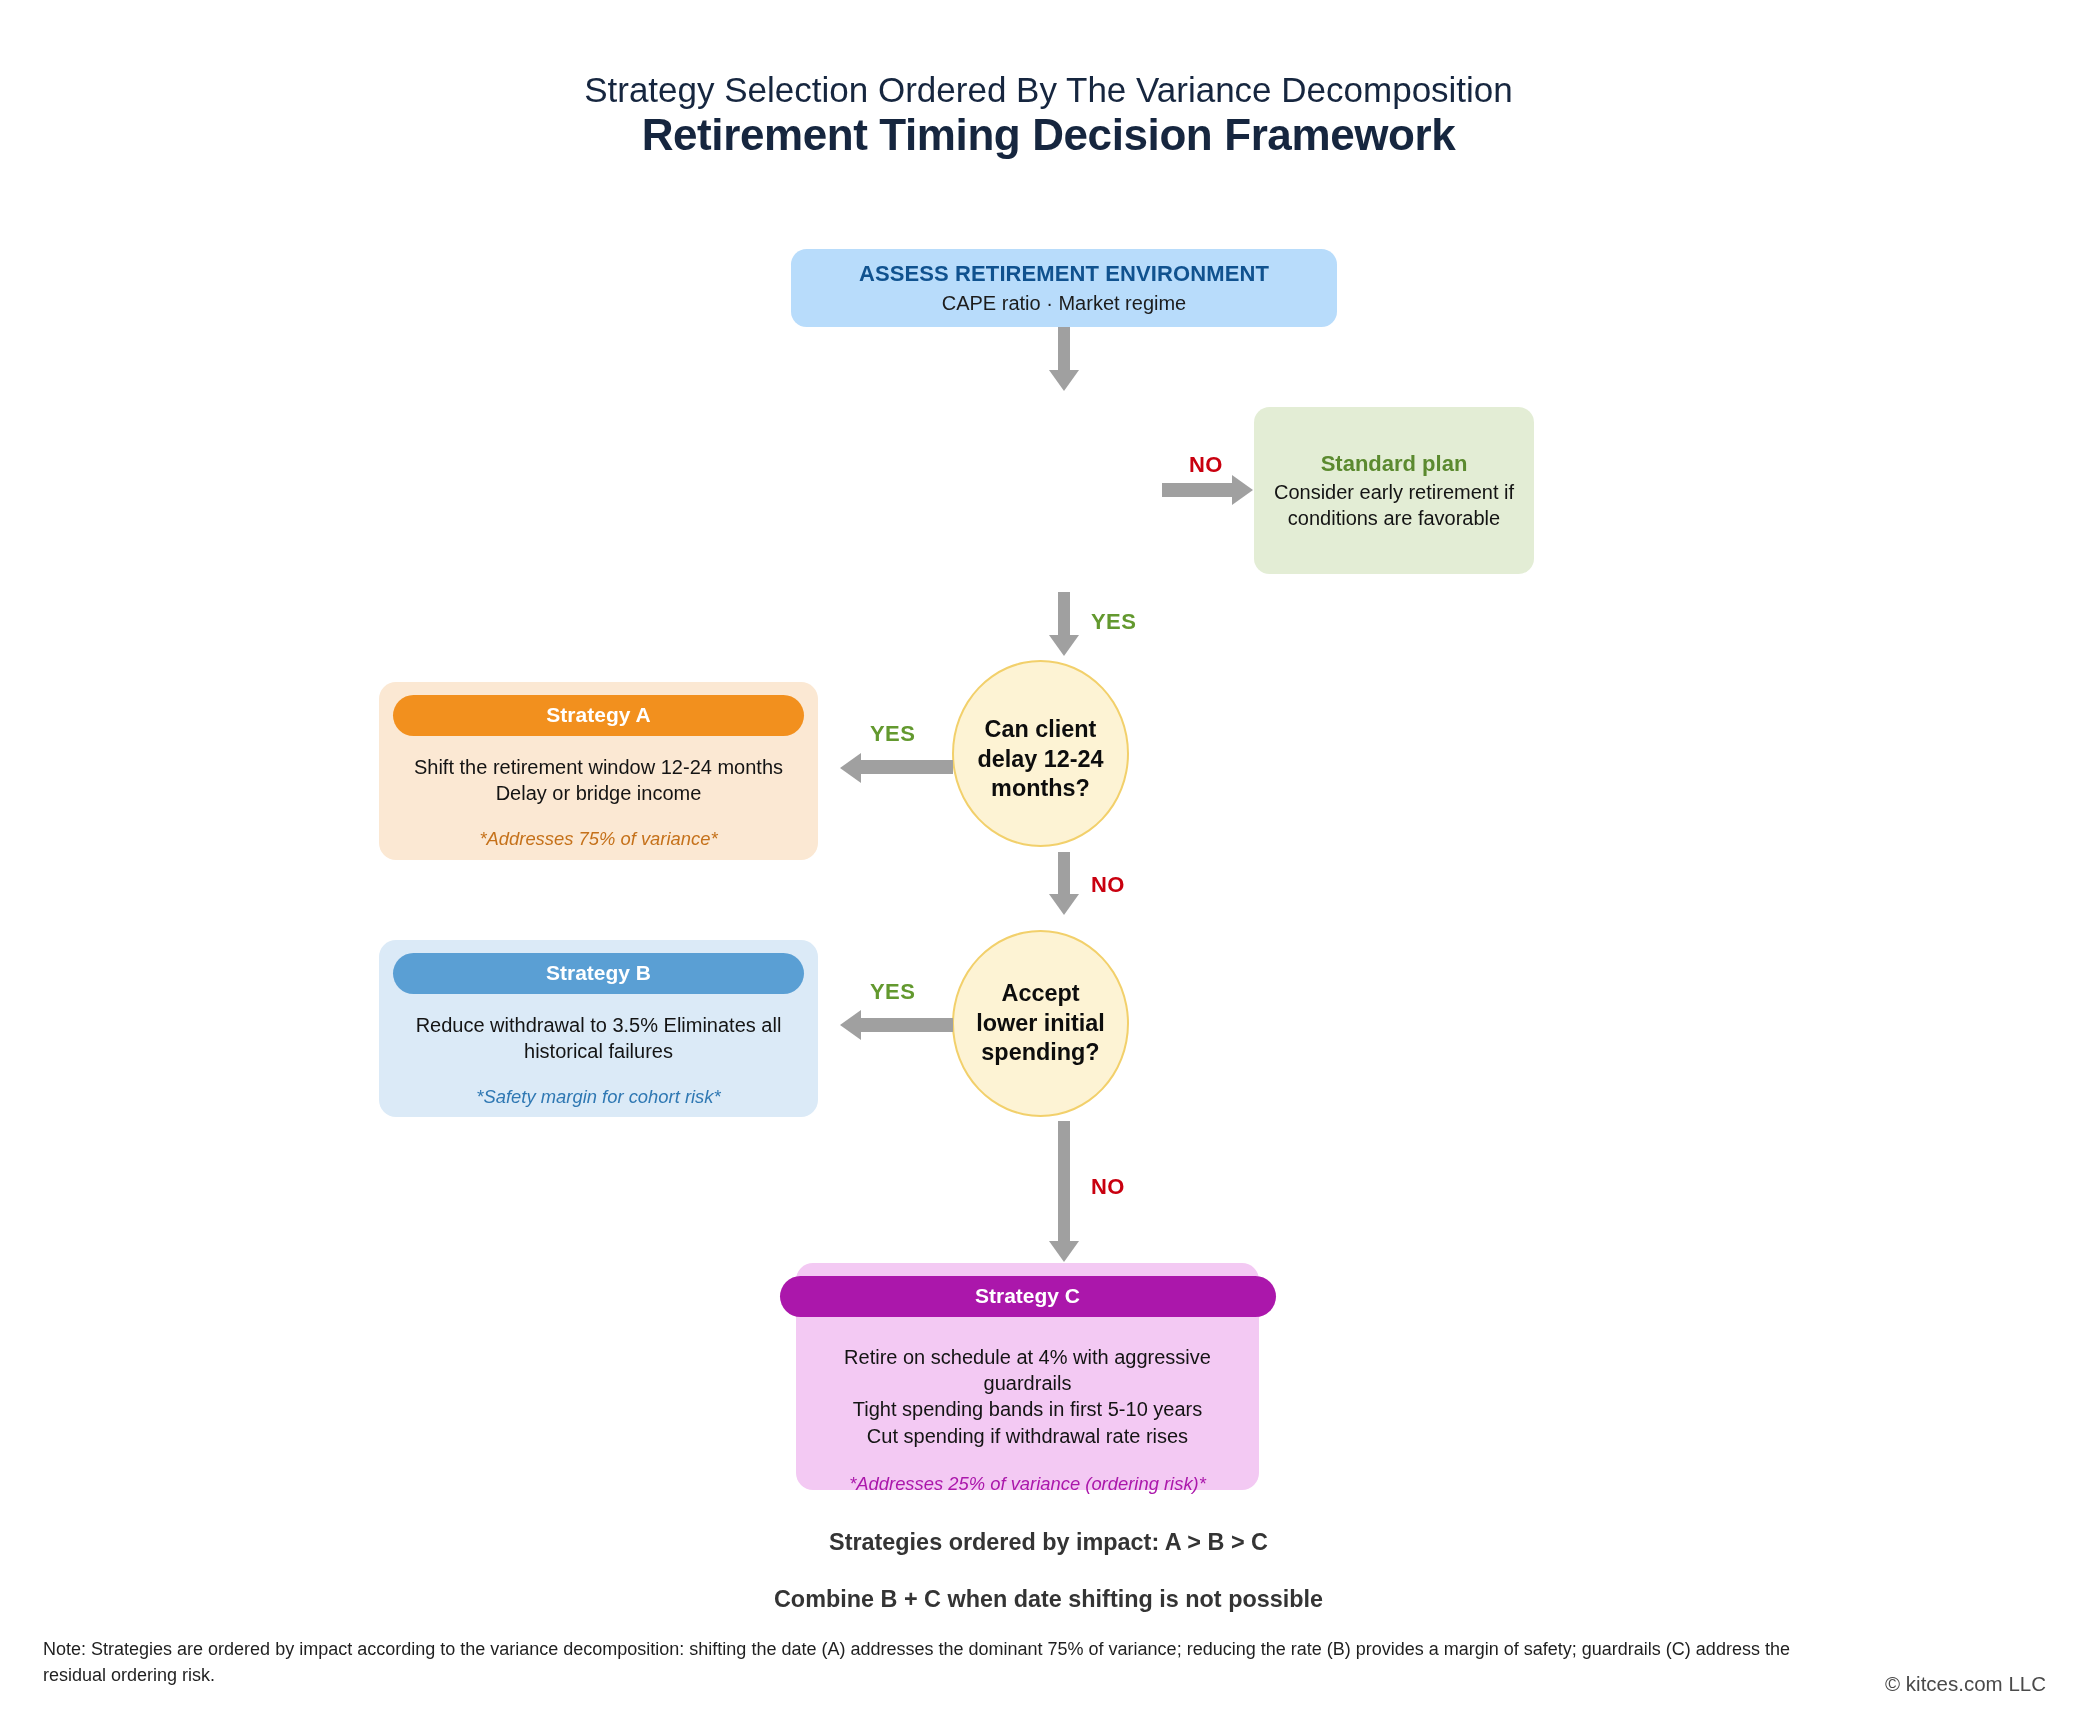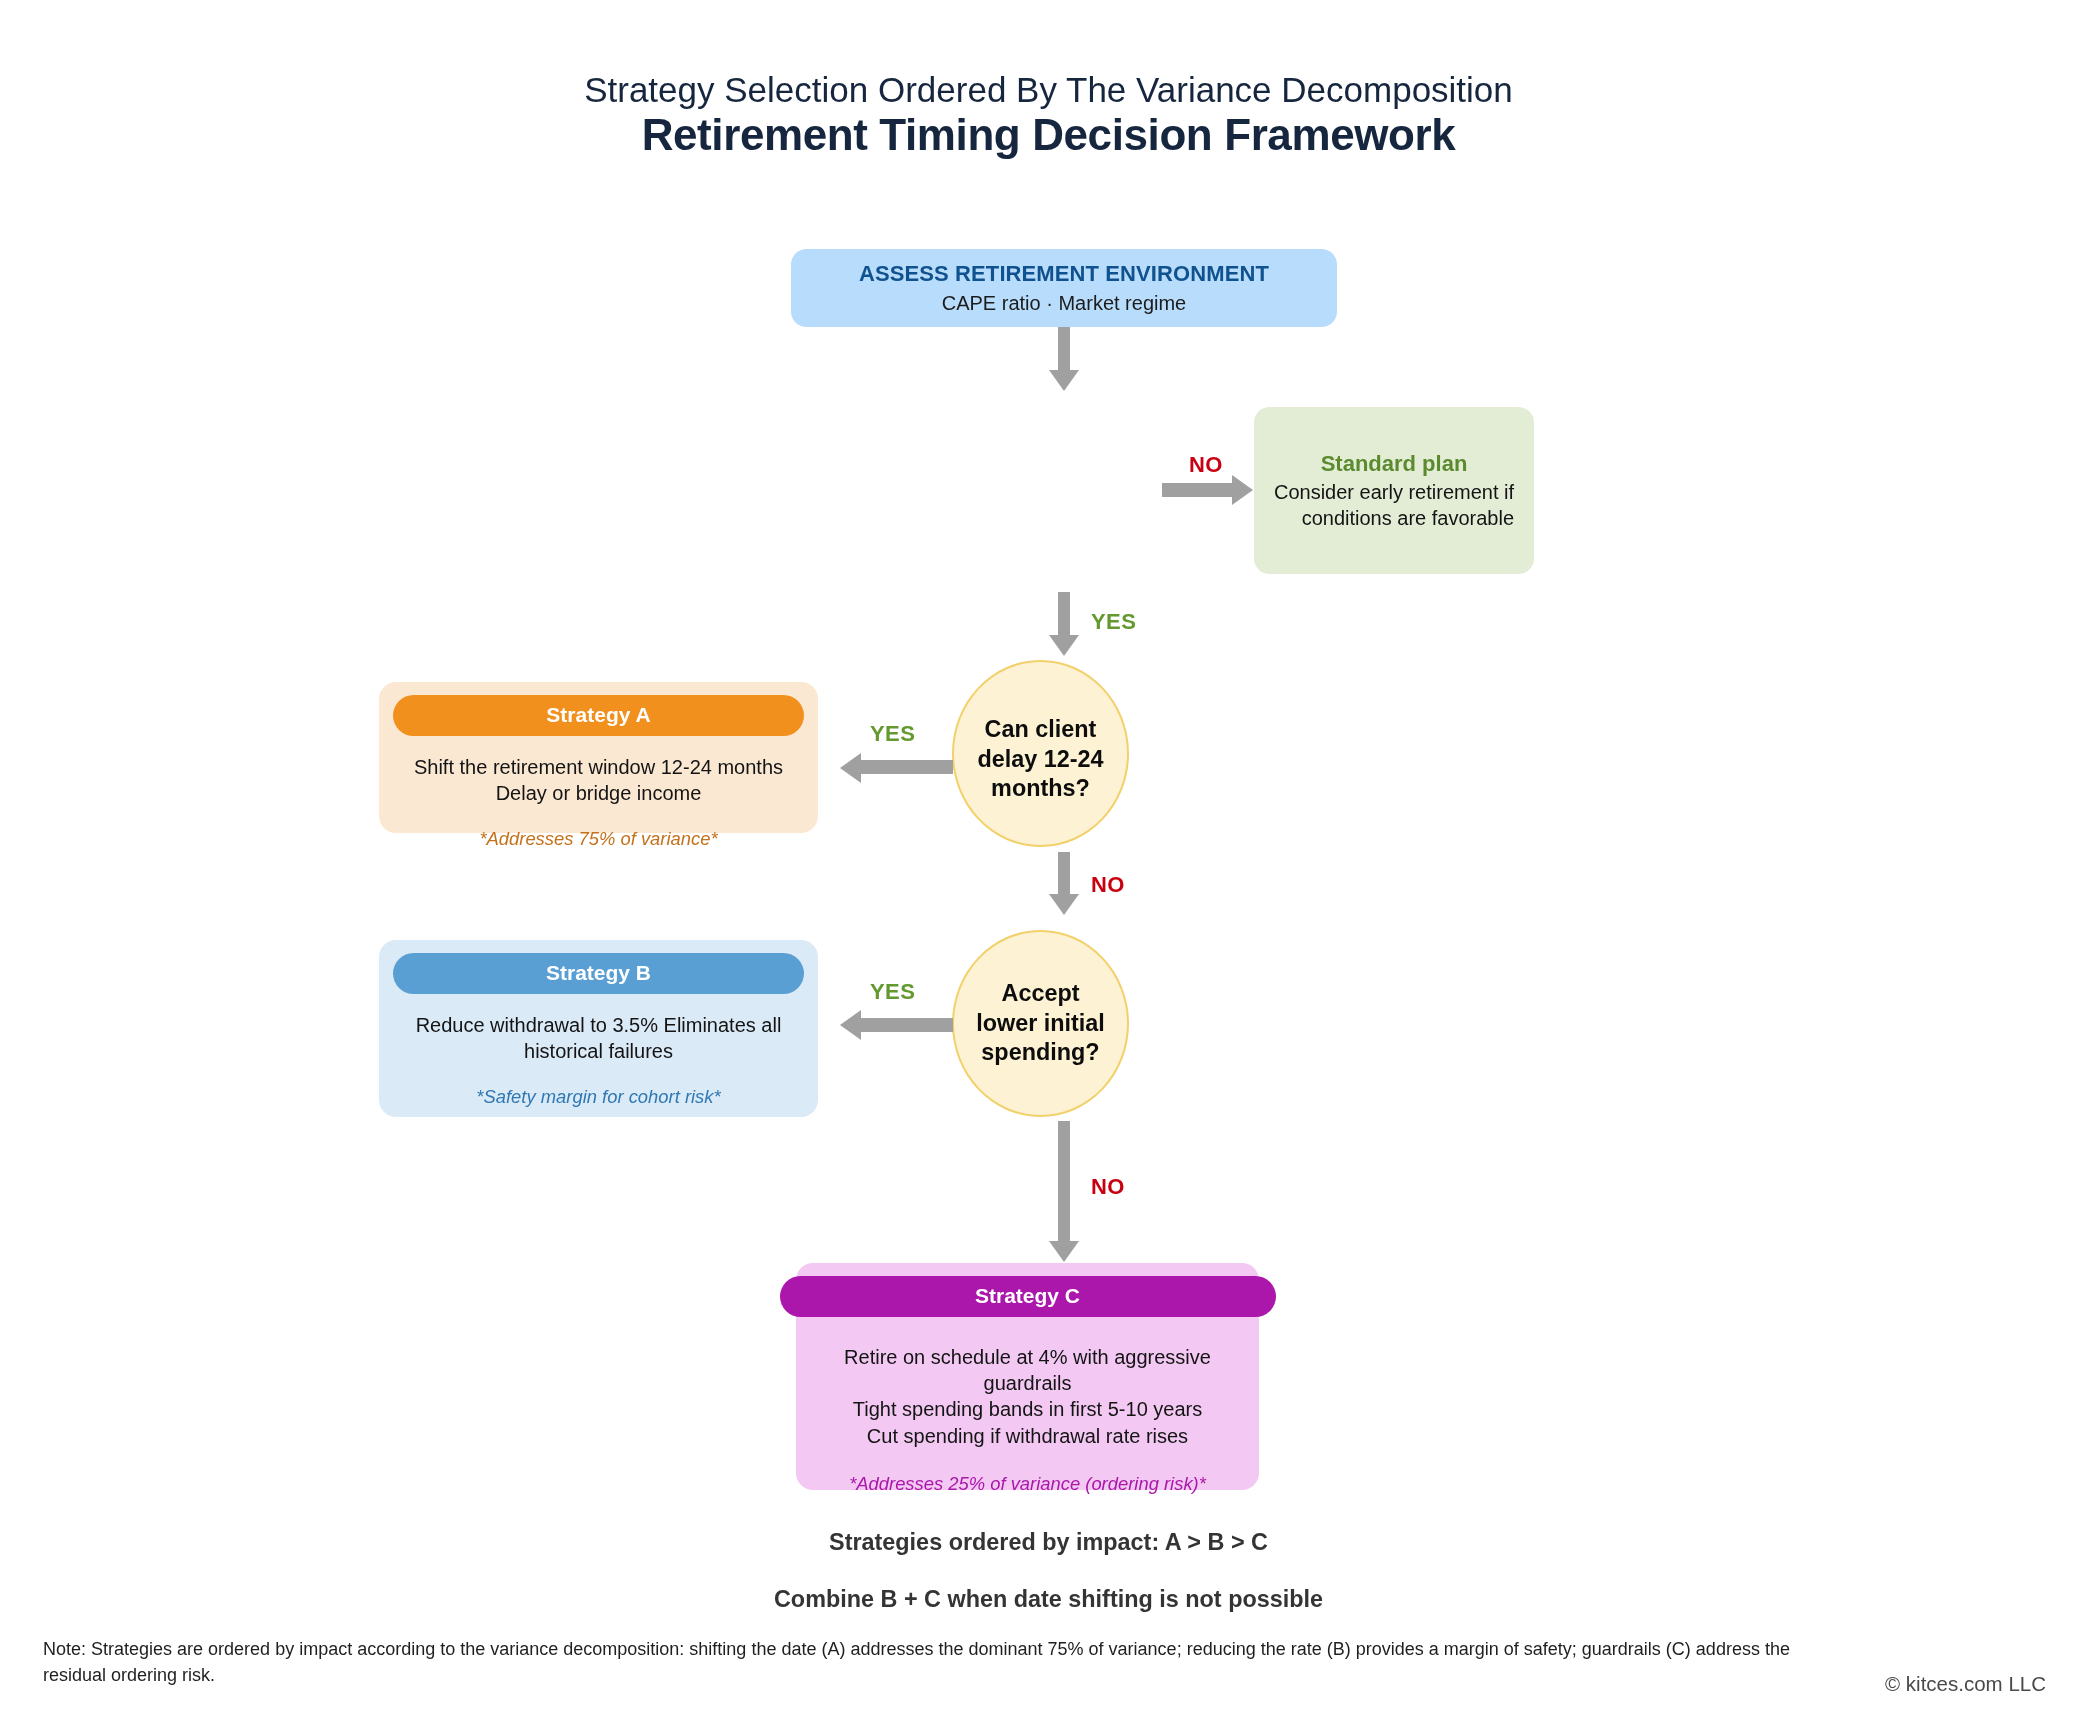--- a/index.html
+++ b/index.html
@@ -134,21 +134,20 @@
     font-size: 22px;
     font-weight: bold;
     color: #5b8a2f;
     line-height: 1.25;
   }
   #standard-plan-desc {
     font-size: 20px;
     color: #141414;
     line-height: 1.3;
     margin-top: 1.4px;
-    text-align: right;
   }
 
   
   .strategy-card {
     position: absolute;
     border-radius: 17px;
     box-sizing: border-box;
     display: flex;
     flex-direction: column;
     align-items: center;
@@ -177,21 +176,21 @@
     font-style: italic;
     text-align: center;
     line-height: 1.3;
     margin-top: 20px;
   }
 
   #strategy-a-card {
     left: 379px;
     top: 682px;
     width: 439px;
-    height: 151px;
+    height: 178px;
     background: #fbe8d3;
   }
   #strategy-a-card .strategy-pill { background: #f2901e; }
   #strategy-a-card .strategy-note { color: #c5711a; }
 
   #strategy-b-card {
     left: 379px;
     top: 940px;
     width: 439px;
     height: 177px;

